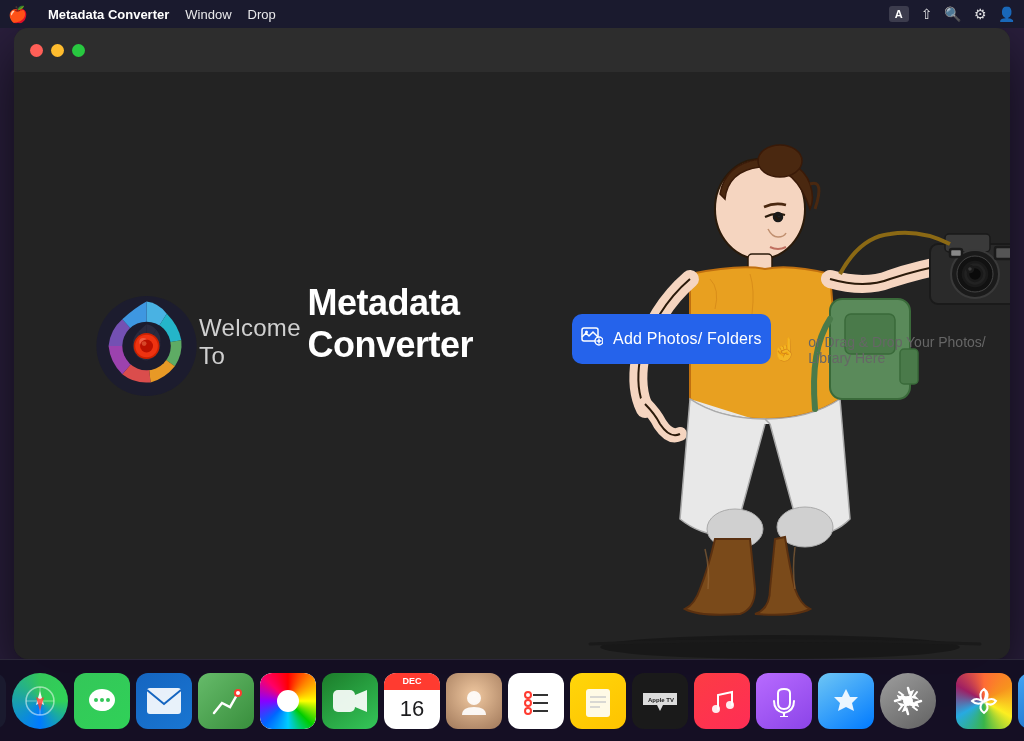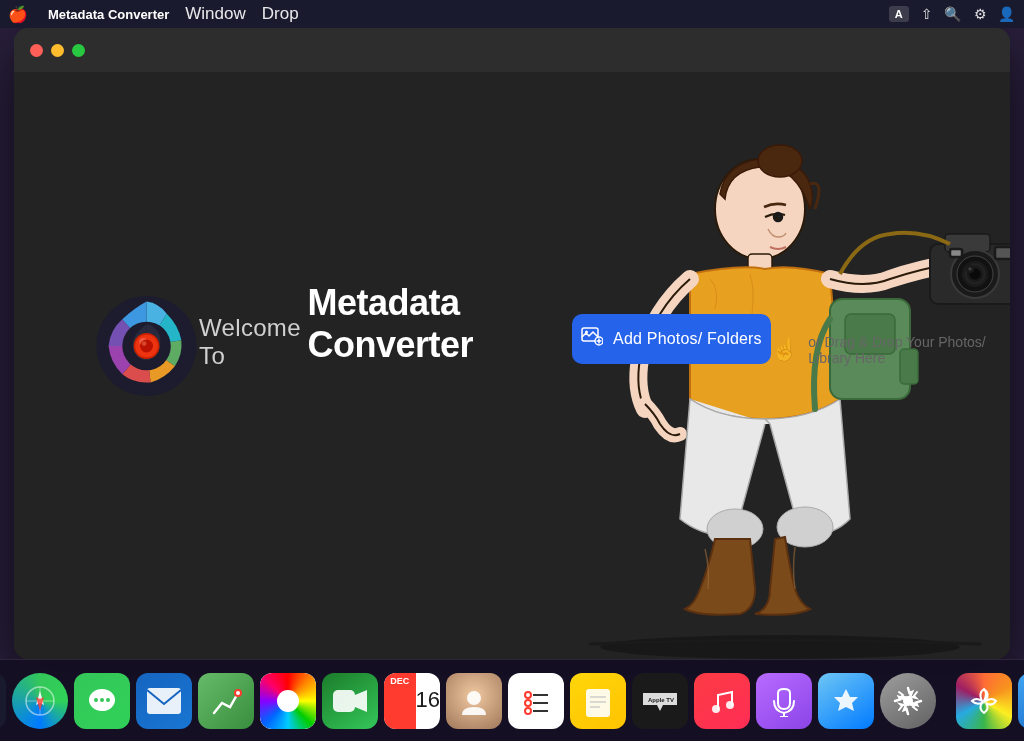--- a/index.html
+++ b/index.html
@@ -27,21 +27,21 @@
       font-size: 16px;
       color: white;
       margin-right: 4px;
     }
     .menubar-appname {
       font-size: 13px;
       font-weight: 600;
       color: white;
     }
     .menubar-item {
-      font-size: 17px;
+      font-size: 13px;
       color: white;
       opacity: 0.9;
     }
     .menubar-right {
       margin-left: auto;
       display: flex;
       align-items: center;
       gap: 12px;
     }
     .menubar-icon-box {
@@ -492,21 +492,21 @@
     </div>
   </div>
 
   <div class="dock-item" style="background: linear-gradient(145deg, #1c7c2a, #34c759); border-radius:12px;">
     <svg width="36" height="28" viewBox="0 0 36 28">
       <rect width="22" height="22" rx="5" x="1" y="3" fill="white" opacity="0.9"></rect>
       <polygon points="23,8 35,3 35,25 23,20" fill="white" opacity="0.9"></polygon>
     </svg>
   </div>
 
-  <div class="dock-item" style="background:white; border-radius:12px; overflow:hidden; padding:0; display:flex; flex-direction:row; align-items:stretch;">
+  <div class="dock-item" style="background:white; border-radius:12px; overflow:hidden; padding:0; display:flex; flex-direction:column; align-items:stretch;">
     <div style="background:#ff3b30; color:white; font-size:9px; font-weight:700; text-align:center; padding:3px 0; line-height:1.3; width:100%;">DEC</div>
     <div style="font-size:22px; font-weight:200; color:#1c1c1e; line-height:1.2; flex:1; display:flex; align-items:center; justify-content:center;">16</div>
   </div>
 
   <div class="dock-item" style="background: radial-gradient(circle at 50% 40%, #f0c8a0, #a0785a); border-radius:12px;">
     <svg width="32" height="32" viewBox="0 0 32 32">
       <circle cx="16" cy="13" r="7" fill="white" opacity="0.9"></circle>
       <path d="M4 30 Q4 22 16 22 Q28 22 28 30" fill="white" opacity="0.9"></path>
     </svg>
   </div>

